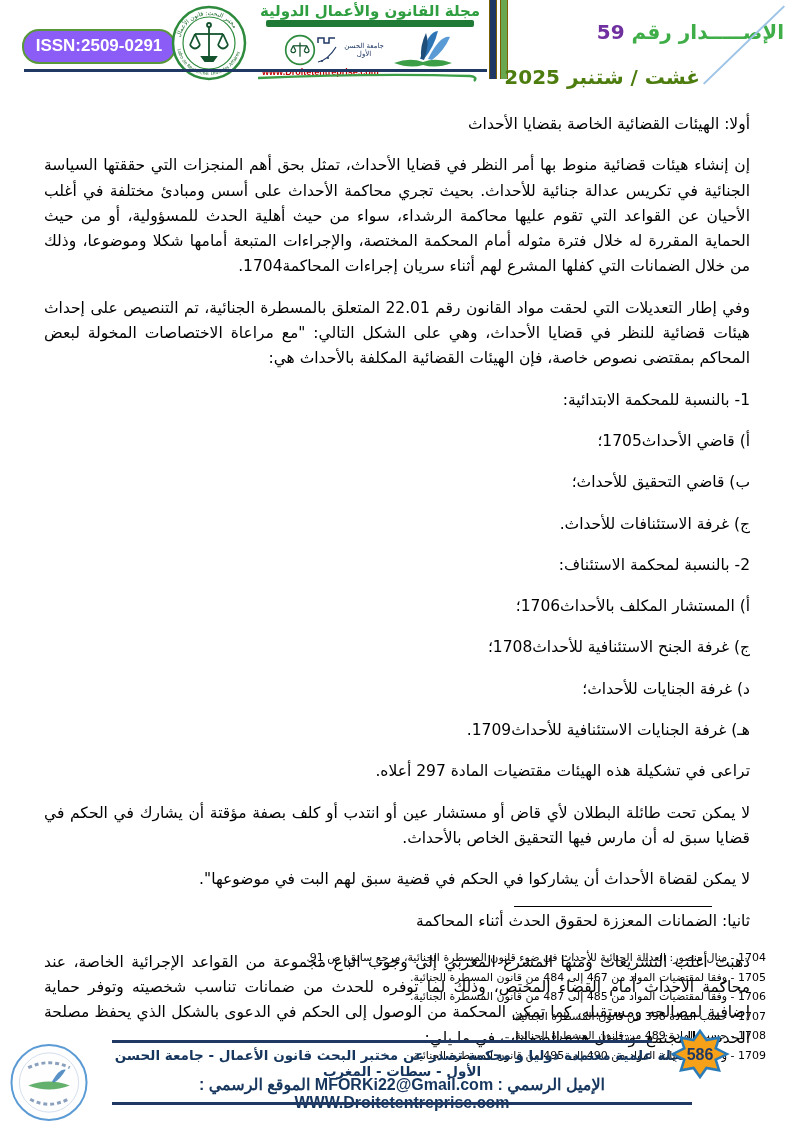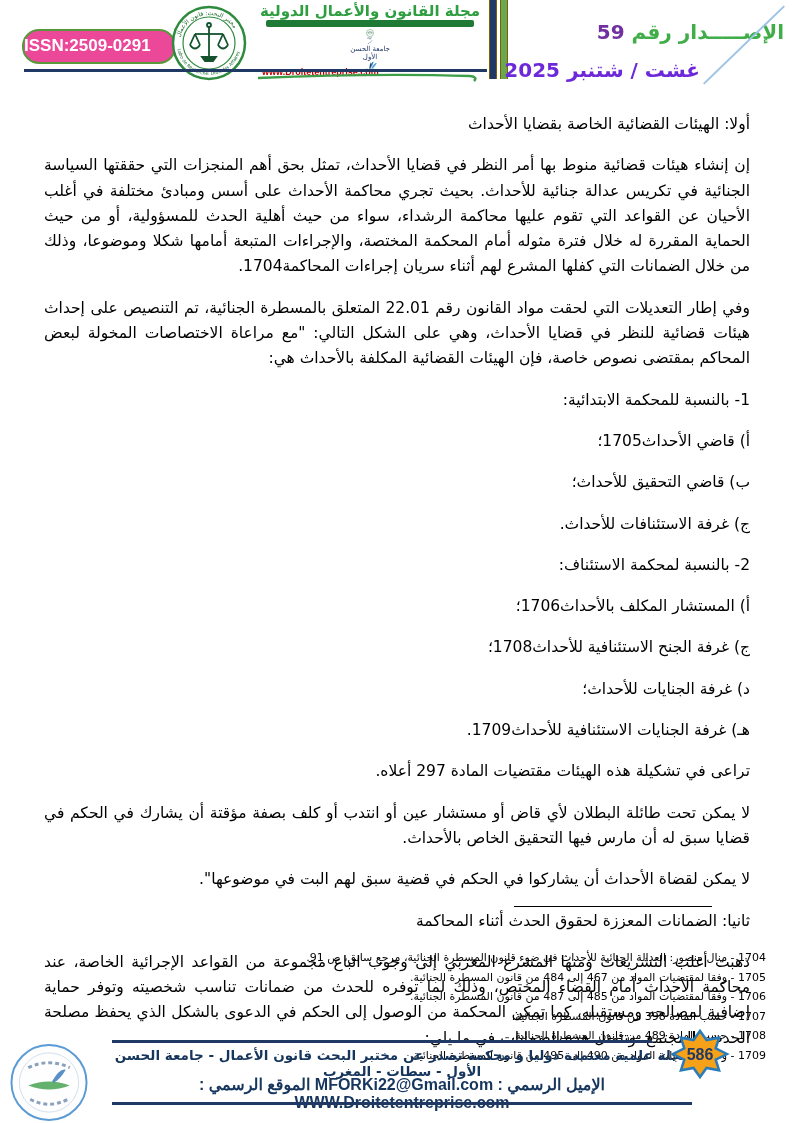--- a/index.html
+++ b/index.html
@@ -1,39 +1,39 @@
 <!DOCTYPE html>
 <html lang="ar"><head>
 <meta charset="utf-8">
 <style>
   html,body{margin:0;padding:0;background:#e8e8e8;}
   .page{position:relative;width:794px;height:1123px;background:#ffffff;overflow:hidden;
         font-family:"DejaVu Sans",sans-serif;color:#000;margin:0 auto;}
 
   
-  .issn-pill{position:absolute;left:22px;top:29px;width:150px;height:31px;background:#ec4899;
+  .issn-pill{position:absolute;left:22px;top:29px;width:150px;height:31px;background:#8b5cf6;
              border:2px solid #58973a;border-radius:17px;color:#fff;font-weight:bold;font-size:17px;
-             line-height:29px;font-family:"Liberation Sans",sans-serif;}
+             line-height:29px;text-align:center;font-family:"Liberation Sans",sans-serif;}
   .lab-logo{position:absolute;left:171px;top:5px;}
   .banner{position:absolute;left:256px;top:4px;width:228px;height:76px;}
   .banner-title{color:#2f9e41;font-weight:bold;font-size:15px;text-align:center;direction:rtl;line-height:15px;}
   .banner-strip{height:7px;background:#1e7a34;margin:1px 10px 2px 10px;border-radius:2px;}
-  .banner-mid{display:flex;align-items:center;justify-content:center;height:42px;padding:0 2px;flex-direction:column;}
+  .banner-mid{display:flex;align-items:center;justify-content:center;height:42px;padding:0 2px;}
   .banner-univ{font-size:7px;color:#1f3864;direction:rtl;text-align:center;line-height:8px;width:52px;}
   .banner-url{color:#c00000;font-size:9px;font-weight:bold;font-family:"Liberation Sans",sans-serif;
               text-align:left;padding-left:6px;margin-top:-4px;}
   .banner-swoosh{position:absolute;left:0;bottom:-2px;width:228px;height:10px;}
   .header-rule{position:absolute;left:24px;top:69px;width:463px;height:3px;background:#1f3864;}
   .vbars{position:absolute;left:489px;top:0;height:79px;display:flex;gap:3px;}
   .vbar-navy{width:6px;height:79px;background:#1f3864;border-left:1px solid #7f6000;border-right:1px solid #7f6000;}
   .vbar-green{width:6px;height:79px;background:#6aa84f;border-left:1px solid #7f6000;border-right:1px solid #7f6000;}
   .issue-block{position:absolute;right:10px;top:20px;width:276px;direction:rtl;}
   .issue-line1{font-size:20px;font-weight:bold;color:#3fae49;text-align:right;}
   .issue-number{color:#7030a0;}
-  .issue-line2{font-size:20px;font-weight:bold;color:#6d28d9;text-align:right;padding-right:84px;margin-top:14px;white-space:nowrap;}
+  .issue-line2{font-size:20px;font-weight:bold;color:#4d7c0f;text-align:right;padding-right:84px;margin-top:21px;white-space:nowrap;}
   .slash{position:absolute;left:688px;top:44px;width:112px;height:0;border-top:2px solid #9dc3e6;
          transform:rotate(-44deg);transform-origin:center;}
 
   
   .body-text{position:absolute;right:28px;left:28px;top:96px;direction:rtl;text-align:justify;
              font-size:15.5px;line-height:25.3px;}
   .body-text p{margin:16px;}
 
   
   .fn-sep{position:absolute;left:514px;top:906px;width:198px;height:0;border-top:1.5px solid #000;}

